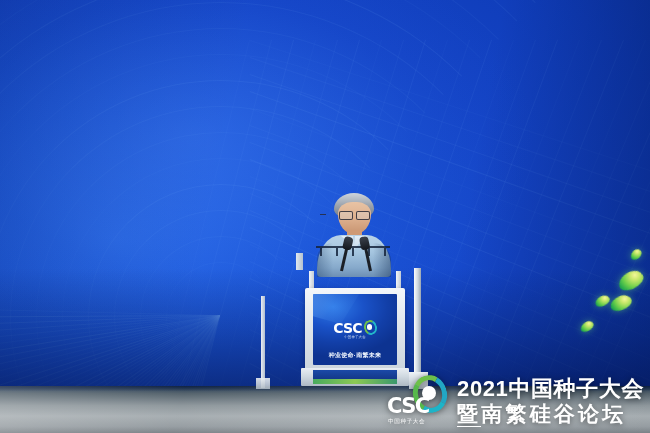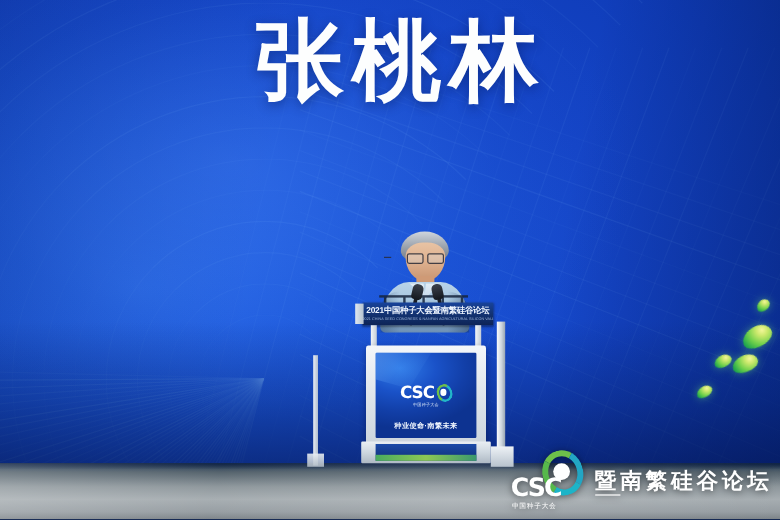--- a/index.html
+++ b/index.html
@@ -373,21 +373,21 @@
   .wm-csc-sub {
     position: absolute; left: 3px; bottom: 1px;
     color: #ffffff; font-size: 5.6px; letter-spacing: 0.6px;
   }
   .wm-text { line-height: 1.06; }
   .wm-t1 {
     color: #ffffff; font-size: 22px; font-weight: 700; letter-spacing: 0.6px;
     white-space: nowrap;
   }
   .wm-t2 {
-    color: #ffffff; font-size: 18px; font-weight: 700; letter-spacing: 3.2px;
+    color: #ffffff; font-size: 21px; font-weight: 700; letter-spacing: 3.2px;
     white-space: nowrap; margin-top: 2px;
   }
   .wm-t2 span.u { border-bottom: 1.6px solid #ffffff; padding-bottom: 1px; }
 </style>
 </head>
 <body>
 
 <div id="stage">
 
   <div class="led-wall">
@@ -515,21 +515,20 @@
 
     <div class="wall-vignette"></div>
     <div class="wall-bottom-shade"></div>
 
     <div class="leaf" style="right:6px; top:272px; width:26px; height:17px; transform:rotate(-24deg);"></div>
     <div class="leaf" style="right:40px; top:296px; width:15px; height:10px; transform:rotate(-20deg);"></div>
     <div class="leaf" style="right:18px; top:296px; width:22px; height:14px; transform:rotate(-18deg);"></div>
     <div class="leaf" style="right:56px; top:322px; width:14px; height:9px; transform:rotate(-26deg);"></div>
     <div class="leaf" style="right:8px; top:250px; width:12px; height:9px; transform:rotate(-34deg);"></div>
 
-    <div class="name-line">张桃林</div>
   </div>
 
   <div class="floor">
     <div class="floor-topedge"></div>
     <div class="floor-sheen"></div>
   </div>
 
   <div class="truss-l"></div>
   <div class="truss-l-foot"></div>
   <div class="truss-r"></div>
@@ -558,24 +557,20 @@
 
   <div class="mic" style="left:340px; top:243px; height:28px; transform:rotate(13deg);">
     <div class="head"></div>
   </div>
   <div class="mic" style="left:369px; top:243px; height:28px; transform:rotate(-12deg);">
     <div class="head"></div>
   </div>
 
   <div class="podium">
 
-    <div class="pod-banner">
-      <div class="pod-banner-top">2021中国种子大会暨南繁硅谷论坛</div>
-      <div class="pod-banner-sub">2021 CHINA SEED CONGRESS &amp; NANFAN AGRICULTURAL SILICON VALLEY FORUM</div>
-    </div>
     <div class="pod-banner-leftcap"></div>
 
     <div class="pod-stem-l"></div>
     <div class="pod-stem-r"></div>
 
     <div class="pod-frame">
       <div class="pod-panel">
         <div class="pod-panel-swoosh"></div>
 
         <div class="pod-logo">
@@ -601,17 +596,18 @@
     <div class="wm-mark">
       <div class="wm-sprout">
         <span class="a a-g"></span>
         <span class="a a-b"></span>
         <span class="d"></span>
       </div>
       <div class="wm-csc">CSC</div>
       <div class="wm-csc-sub">中国种子大会</div>
     </div>
     <div class="wm-text">
+      <div class="wm-t1">2021中国种子大会</div>
       <div class="wm-t2"><span class="u">暨</span><span>南繁硅谷论坛</span></div>
     </div>
   </div>
 
 </div>
 
 </body></html>

